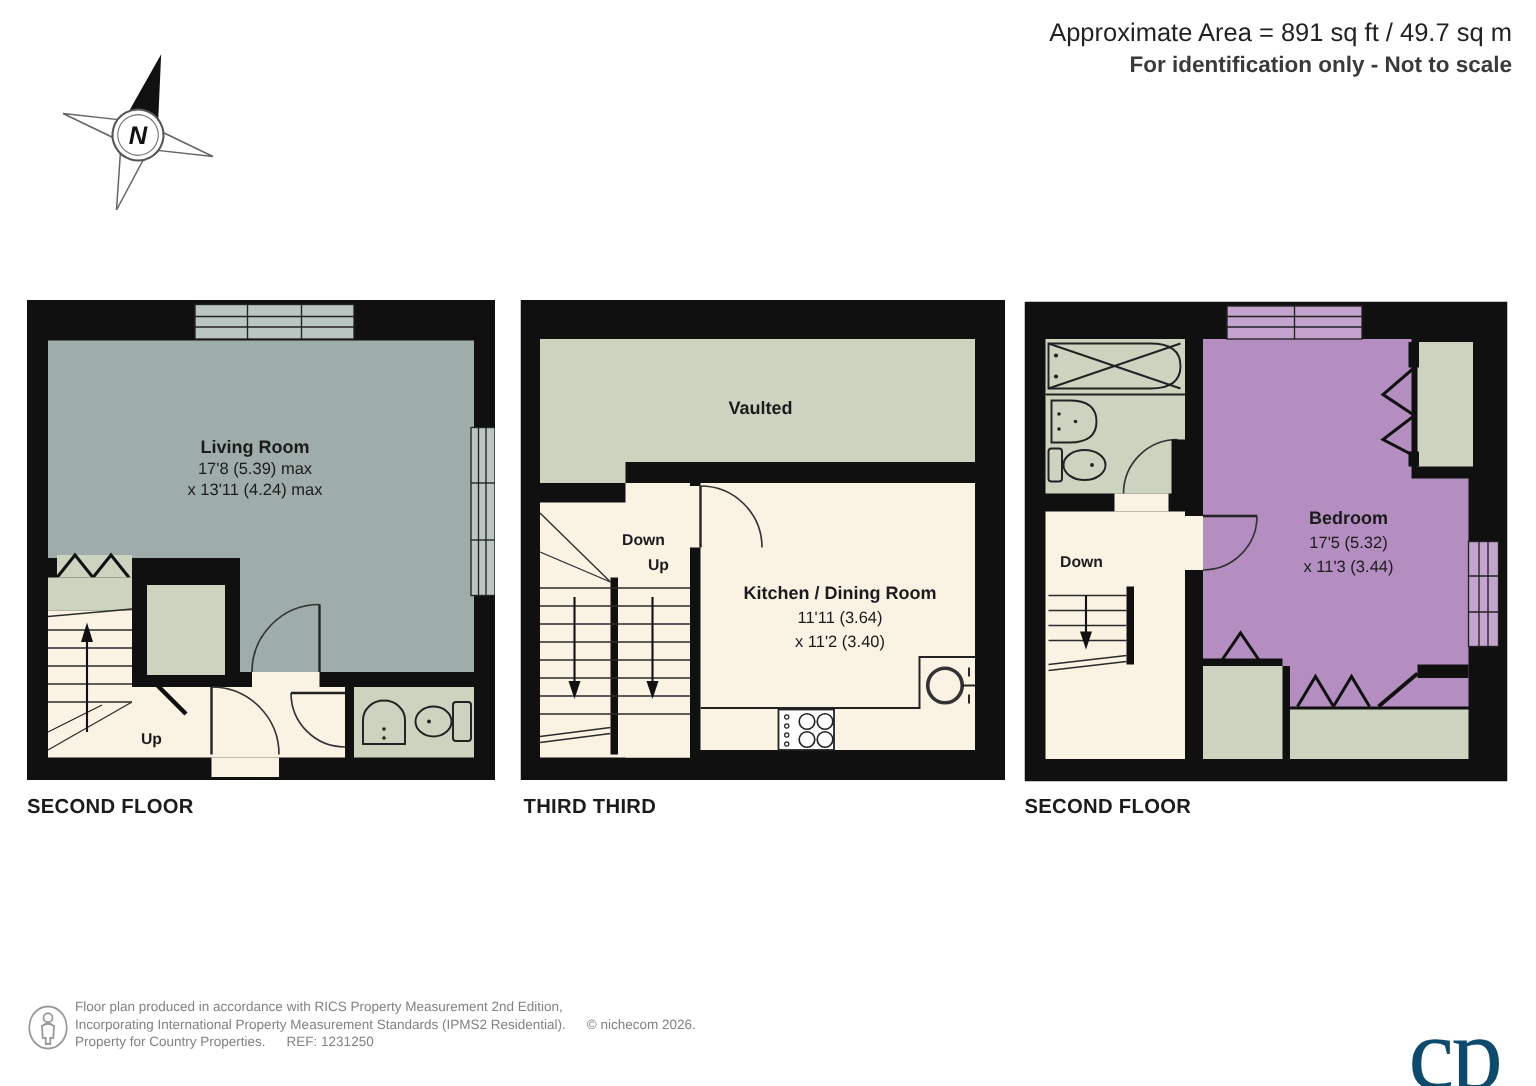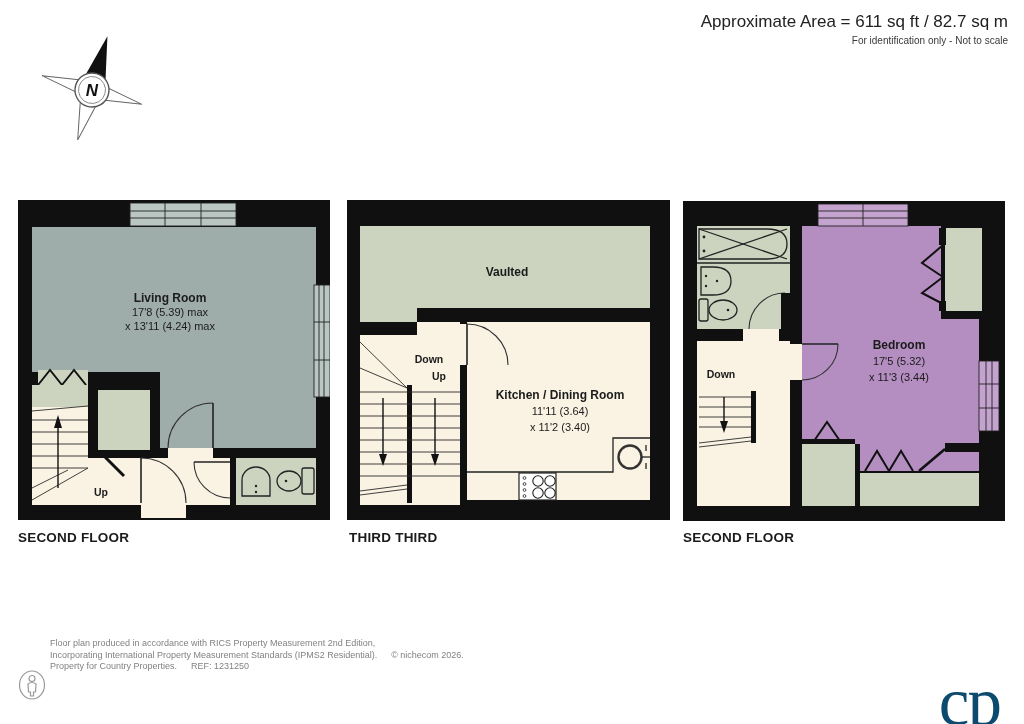--- a/index.html
+++ b/index.html
@@ -1,48 +1,48 @@
 <!DOCTYPE html>
 <html><head>
 <meta charset="utf-8">
 <style>
   html,body{margin:0;padding:0;background:#fff;}
   body{width:1024px;height:724px;position:relative;overflow:hidden;
        font-family:"Liberation Sans",sans-serif;color:#1c1c1c;}
   .hdr{position:absolute;top:12px;right:16px;text-align:right;}
   .hdr .area{font-size:17px;color:#222;}
-  .hdr .note{font-size:10px;color:#3a3a3a;margin-top:3px;}
+  .hdr .note{font-size:15px;color:#3a3a3a;margin-top:3px;font-weight:bold;}
   .compass{position:absolute;left:38px;top:36px;}
   .plan{position:absolute;top:200px;}
   #plan2{left:18px;} #plan3{left:347px;} #plan4{left:683px;top:201px;}
   .floor-label{position:absolute;top:530px;font-weight:bold;font-size:13.5px;
                letter-spacing:.2px;color:#1b1b1b;}
   #lab2{left:18px;} #lab3{left:349px;} #lab4{left:683px;}
   svg text{font-family:"Liberation Sans",sans-serif;}
   .t-room{font-size:12px;font-weight:bold;fill:#1b1b1b;}
   .t-dim{font-size:11px;fill:#1b1b1b;}
   .t-stair{font-size:10.5px;font-weight:bold;fill:#1b1b1b;}
   .tread{stroke:#2b2b2b;stroke-width:.9;}
   .fix{stroke:#222;stroke-width:1.3;fill:none;}
   .arc{stroke:#333;stroke-width:1.1;fill:none;}
   .leaf{stroke:#222;stroke-width:1.6;}
   .chev{stroke:#111;stroke-width:2;fill:none;}
   .grid{stroke:#222;stroke-width:.9;}
-  .footer{position:absolute;left:50px;top:638px;font-size:9px;color:#828282;
+  .footer{position:absolute;left:50px;top:666px;font-size:9px;color:#828282;
           line-height:11.5px;}
   .footer .gap{margin-left:14px;}
   .foot-icon{position:absolute;left:18px;top:670px;}
   .cp-logo{position:absolute;right:24px;top:672px;font-family:"Liberation Serif",serif;
            font-size:69px;color:#0c4a6e;letter-spacing:-2px;line-height:60px;}
 </style>
 </head>
 <body>
 
 <div class="hdr">
-  <div class="area">Approximate Area = 611 sq ft / 82.7 sq m</div>
+  <div class="area">Approximate Area = 891 sq ft / 49.7 sq m</div>
   <div class="note">For identification only - Not to scale</div>
 </div>
 
 <svg class="compass" width="108" height="104" viewBox="0 0 108 104">
   <g transform="rotate(16 54 54)">
     <polygon points="54,-2 43,44 54,52 65,44" fill="#111"></polygon>
     <polygon points="106,54 65,47 57,54 65,61" fill="#fff" stroke="#666" stroke-width="1"></polygon>
     <polygon points="54,106 45,64 54,56 63,64" fill="#fff" stroke="#666" stroke-width="1"></polygon>
     <polygon points="2,54 43,47 51,54 43,61" fill="#fff" stroke="#666" stroke-width="1"></polygon>
     <circle cx="54" cy="54" r="17" fill="#fff" stroke="#555" stroke-width="1.4"></circle>

